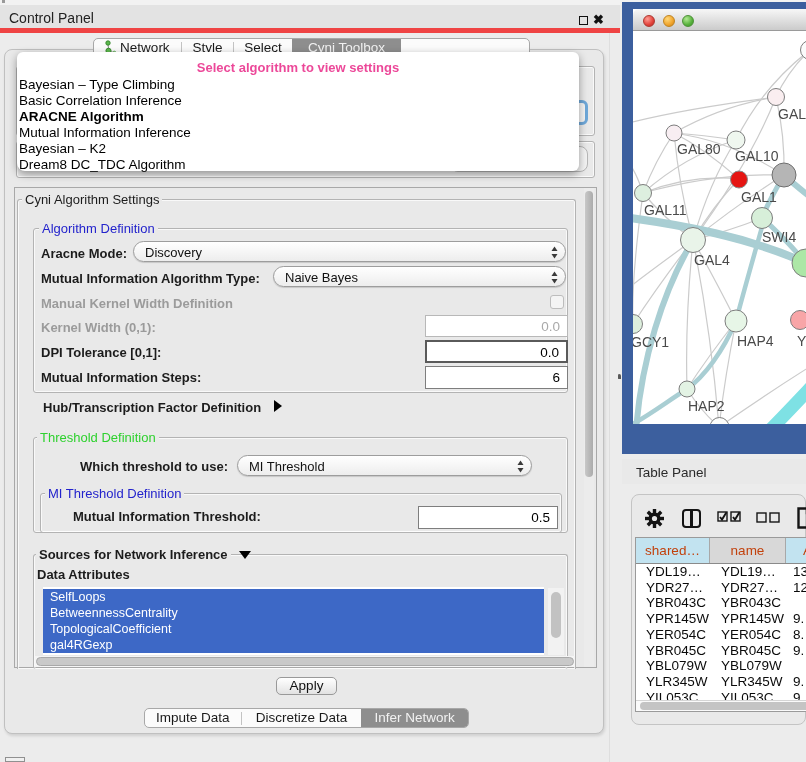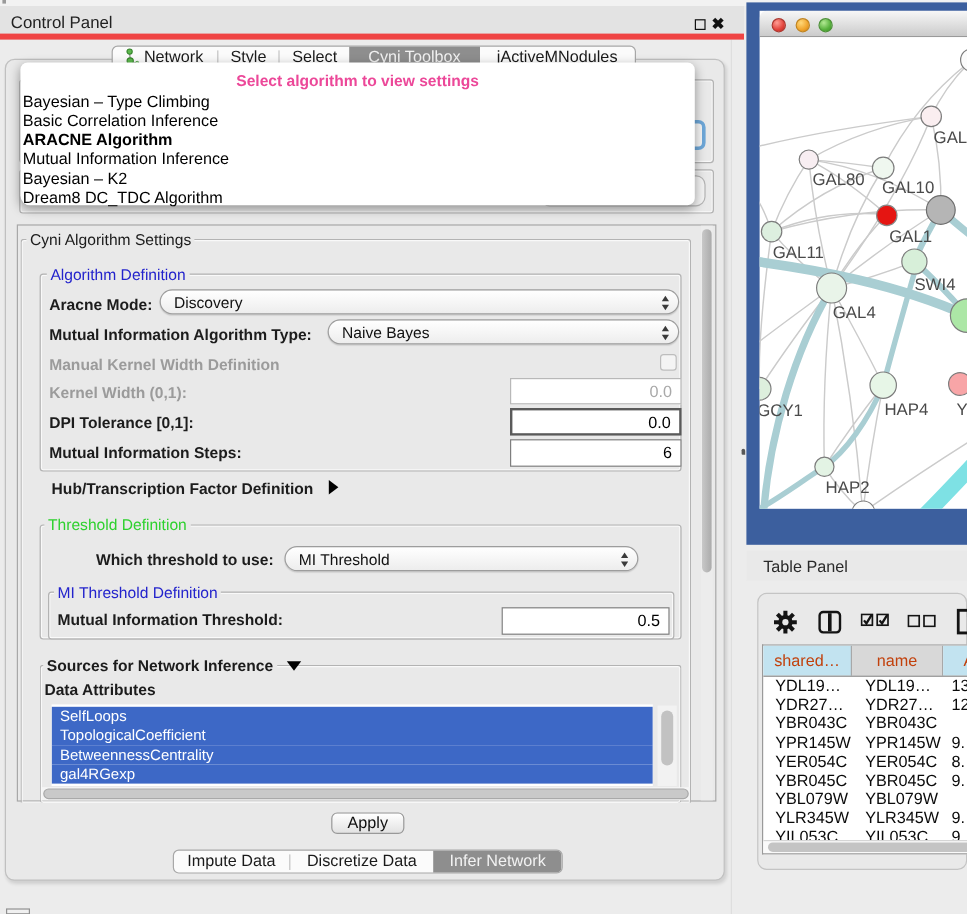--- a/index.html
+++ b/index.html
@@ -99,21 +99,20 @@
         <line x1="4.5" y1="11.5" x2="9" y2="12.5" stroke="#888" stroke-width="1"></line>
         <circle cx="3" cy="3" r="2.2" fill="#5cb84d" stroke="#37852c" stroke-width="0.9"></circle>
         <circle cx="3.5" cy="10.8" r="2.6" fill="#5cb84d" stroke="#37852c" stroke-width="0.9"></circle>
         <circle cx="9.3" cy="12.6" r="1.5" fill="#a5d89d" stroke="#5aa350" stroke-width="0.8"></circle>
       </svg> Network</div>
   <div class="sep"></div>
   <div class="tab" style="width:51px;">Style</div>
   <div class="sep"></div>
   <div class="tab" style="width:58px;">Select</div>
   <div class="tab sel" style="width:109px;">Cyni Toolbox</div>
-  <div class="tab" style="width:130px;">jActiveMNodules</div>
 </div>
 
 <div class="abs" id="viewport" style="left:14px; top:187px; width:583px; height:481px;
   border:1px solid #a8a8a8; background:#e9e9e9;"></div>
 
 <div class="abs" id="popup">
   <div class="hdr">Select algorithm to view settings</div>
   <div class="it" style="top:25px;">Bayesian – Type Climbing</div>
   <div class="it" style="top:41px;">Basic Correlation Inference</div>
   <div class="it b" style="top:57px;">ARACNE Algorithm</div>
@@ -179,33 +178,33 @@
       <span class="ct">MI Threshold</span>
     <svg width="7" height="13">
         <path d="M3.5 0.5 L6.5 5 L0.5 5 Z" fill="#3a3a3a"></path>
         <path d="M3.5 12.5 L6.5 8 L0.5 8 Z" fill="#3a3a3a"></path>
       </svg>
     </div>
 
   <div class="grp" style="left:40px; top:493px; width:522px; height:40px;"></div>
   <div class="gtitle" style="left:45px; top:486px; color:#2323cc;">MI Threshold Definition</div>
 
-  <div class="lbl" style="left:36px; top:509px;padding-left:12px;">Mutual Information Threshold:</div>
+  <div class="lbl" style="left:61px; top:509px;padding-left:12px;">Mutual Information Threshold:</div>
   <div class="field" style="left:418px; top:506px; width:140px; height:23px; border:1.5px solid #7e7e7e;">0.5</div>
 
   <div class="grp" style="left:33px; top:554px; width:535px; height:115px; border-bottom:none;"></div>
   <div class="gtitle" style="left:36px; top:547px; color:#1c1c1c; font-weight:bold;">Sources for Network Inference</div>
   <div class="abs" style="left:239px; top:551px; width:0; height:0; border-top:8px solid #000; border-left:6px solid transparent; border-right:6px solid transparent;"></div>
 
   <div class="lbl" style="left:37px; top:567px;">Data Attributes</div>
 
   <div class="abs" id="dlist">
     <div class="li">SelfLoops</div>
+    <div class="li">BetweennessCentrality</div>
     <div class="li">TopologicalCoefficient</div>
-    <div class="li">BetweennessCentrality</div>
     <div class="li">gal4RGexp</div>
   </div>
 
   <div class="abs" style="left:548px; top:588px; width:16px; height:67px; background:#f2f2f2;"></div>
   <div class="abs" style="left:551px; top:592px; width:10px; height:46px; background:#c2c2c2; border-radius:5px;"></div>
 
   <div class="abs" style="left:35px; top:656px; width:540px; height:11px; background:#f5f5f5;"></div>
   <div class="abs" style="left:36px; top:656.5px; width:538px; height:9.5px; background:#c9c9c9; border:1px solid #a9a9a9; border-radius:5px;"></div>
 </div>
 

